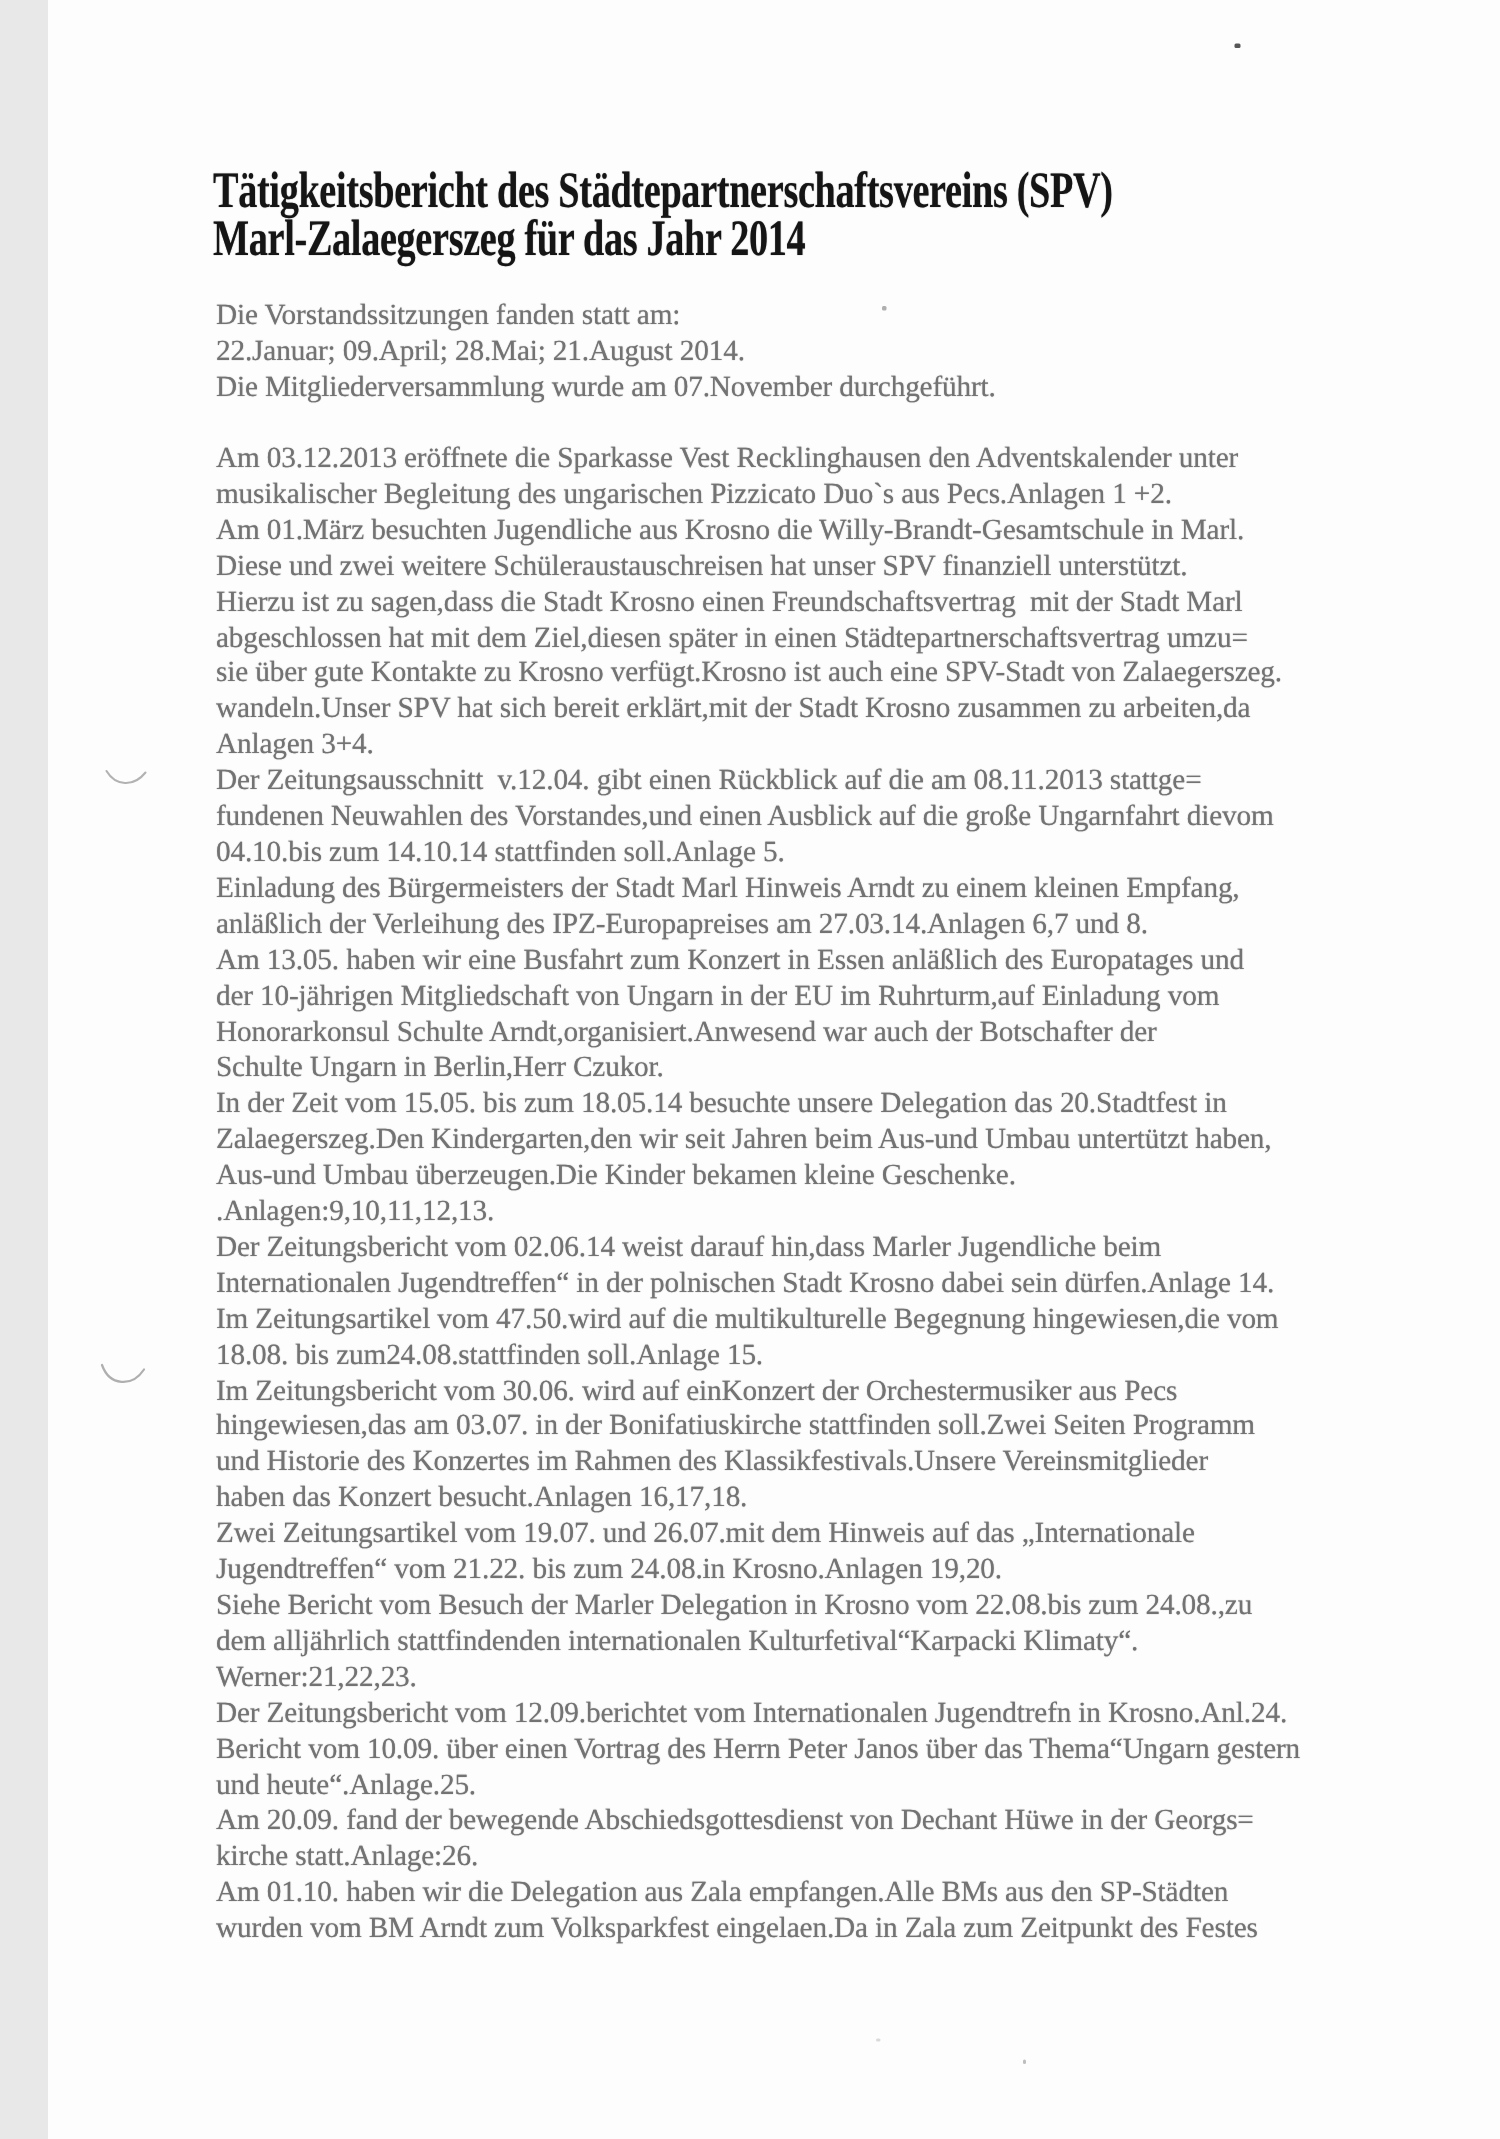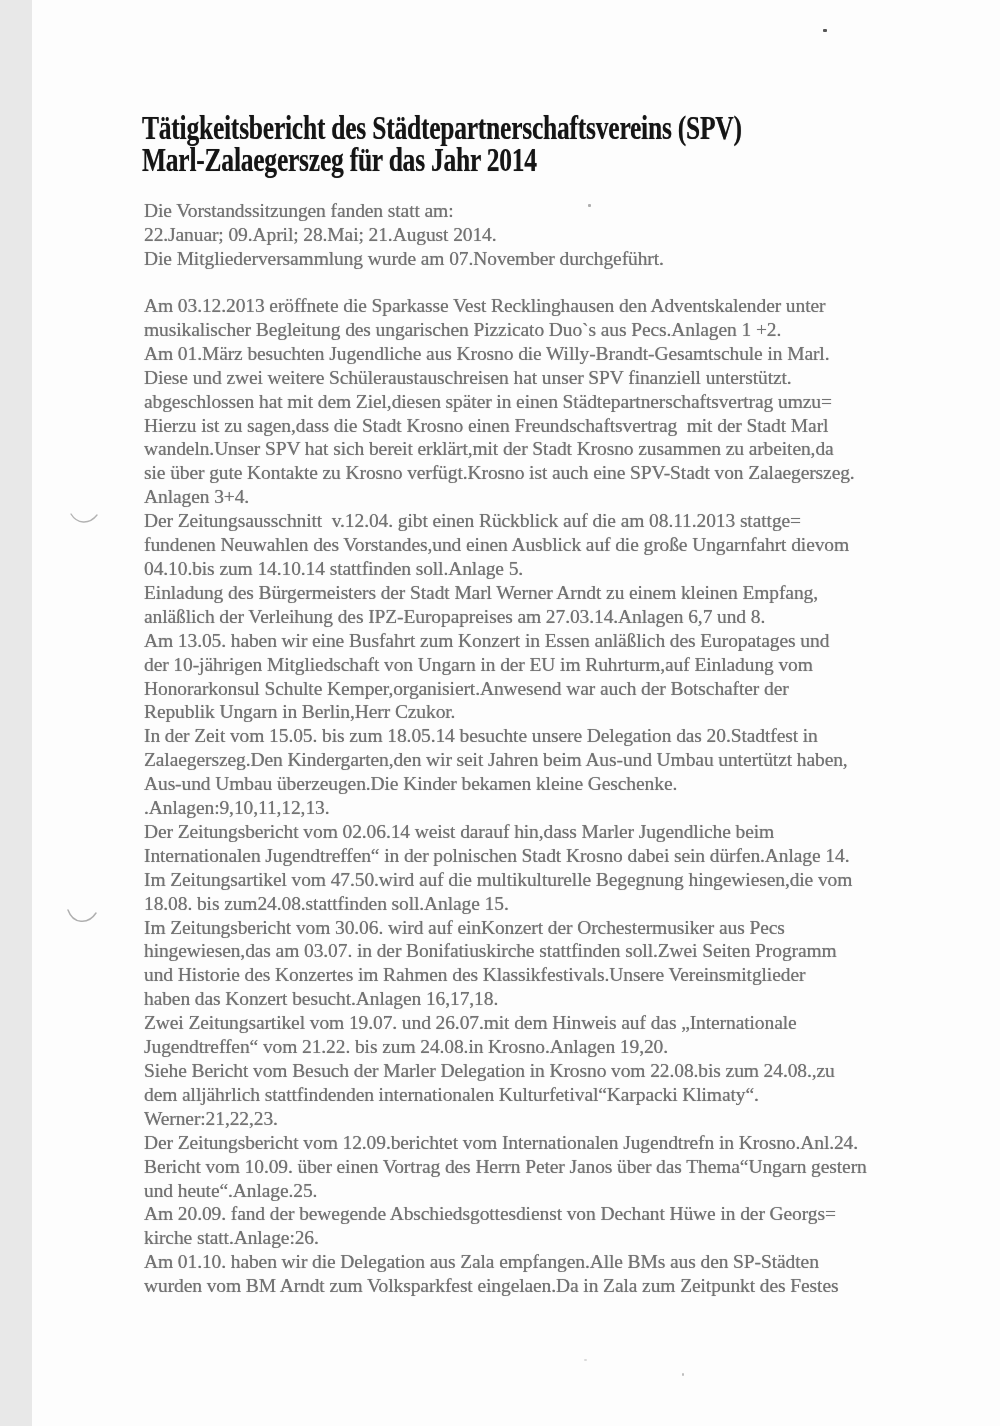--- a/index.html
+++ b/index.html
@@ -79,34 +79,34 @@
       <div class="line">Die Vorstandssitzungen fanden statt am:</div>
       <div class="line">22.Januar; 09.April; 28.Mai; 21.August 2014.</div>
       <div class="line">Die Mitgliederversammlung wurde am 07.November durchgeführt.</div>
     </div>
 
   <div class="text-block body-block">
       <div class="line">Am 03.12.2013 eröffnete die Sparkasse Vest Recklinghausen den Adventskalender unter</div>
       <div class="line">musikalischer Begleitung des ungarischen Pizzicato Duo`s aus Pecs.Anlagen 1 +2.</div>
       <div class="line">Am 01.März besuchten Jugendliche aus Krosno die Willy-Brandt-Gesamtschule in Marl.</div>
       <div class="line">Diese und zwei weitere Schüleraustauschreisen hat unser SPV finanziell unterstützt.</div>
+      <div class="line">Hierzu ist zu sagen,dass die Stadt Krosno einen Freundschaftsvertrag  mit der Stadt Marl</div>
       <div class="line">abgeschlossen hat mit dem Ziel,diesen später in einen Städtepartnerschaftsvertrag umzu=</div>
-      <div class="line">Hierzu ist zu sagen,dass die Stadt Krosno einen Freundschaftsvertrag  mit der Stadt Marl</div>
+      <div class="line">sie über gute Kontakte zu Krosno verfügt.Krosno ist auch eine SPV-Stadt von Zalaegerszeg.</div>
       <div class="line">wandeln.Unser SPV hat sich bereit erklärt,mit der Stadt Krosno zusammen zu arbeiten,da</div>
-      <div class="line">sie über gute Kontakte zu Krosno verfügt.Krosno ist auch eine SPV-Stadt von Zalaegerszeg.</div>
       <div class="line">Anlagen 3+4.</div>
       <div class="line">Der Zeitungsausschnitt  v.12.04. gibt einen Rückblick auf die am 08.11.2013 stattge=</div>
       <div class="line">fundenen Neuwahlen des Vorstandes,und einen Ausblick auf die große Ungarnfahrt dievom</div>
       <div class="line">04.10.bis zum 14.10.14 stattfinden soll.Anlage 5.</div>
-      <div class="line">Einladung des Bürgermeisters der Stadt Marl Werner Arndt zu einem kleinen Empfang,</div>
+      <div class="line">Einladung des Bürgermeisters der Stadt Marl Hinweis Arndt zu einem kleinen Empfang,</div>
       <div class="line">anläßlich der Verleihung des IPZ-Europapreises am 27.03.14.Anlagen 6,7 und 8.</div>
       <div class="line">Am 13.05. haben wir eine Busfahrt zum Konzert in Essen anläßlich des Europatages und</div>
       <div class="line">der 10-jährigen Mitgliedschaft von Ungarn in der EU im Ruhrturm,auf Einladung vom</div>
-      <div class="line">Honorarkonsul Schulte Kemper,organisiert.Anwesend war auch der Botschafter der</div>
-      <div class="line">Republik Ungarn in Berlin,Herr Czukor.</div>
+      <div class="line">Honorarkonsul Schulte Arndt,organisiert.Anwesend war auch der Botschafter der</div>
+      <div class="line">Schulte Ungarn in Berlin,Herr Czukor.</div>
       <div class="line">In der Zeit vom 15.05. bis zum 18.05.14 besuchte unsere Delegation das 20.Stadtfest in</div>
       <div class="line">Zalaegerszeg.Den Kindergarten,den wir seit Jahren beim Aus-und Umbau untertützt haben,</div>
       <div class="line">Aus-und Umbau überzeugen.Die Kinder bekamen kleine Geschenke.</div>
       <div class="line">.Anlagen:9,10,11,12,13.</div>
       <div class="line">Der Zeitungsbericht vom 02.06.14 weist darauf hin,dass Marler Jugendliche beim</div>
       <div class="line">Internationalen Jugendtreffen“ in der polnischen Stadt Krosno dabei sein dürfen.Anlage 14.</div>
       <div class="line">Im Zeitungsartikel vom 47.50.wird auf die multikulturelle Begegnung hingewiesen,die vom</div>
       <div class="line">18.08. bis zum24.08.stattfinden soll.Anlage 15.</div>
       <div class="line">Im Zeitungsbericht vom 30.06. wird auf einKonzert der Orchestermusiker aus Pecs</div>
       <div class="line">hingewiesen,das am 03.07. in der Bonifatiuskirche stattfinden soll.Zwei Seiten Programm</div>

